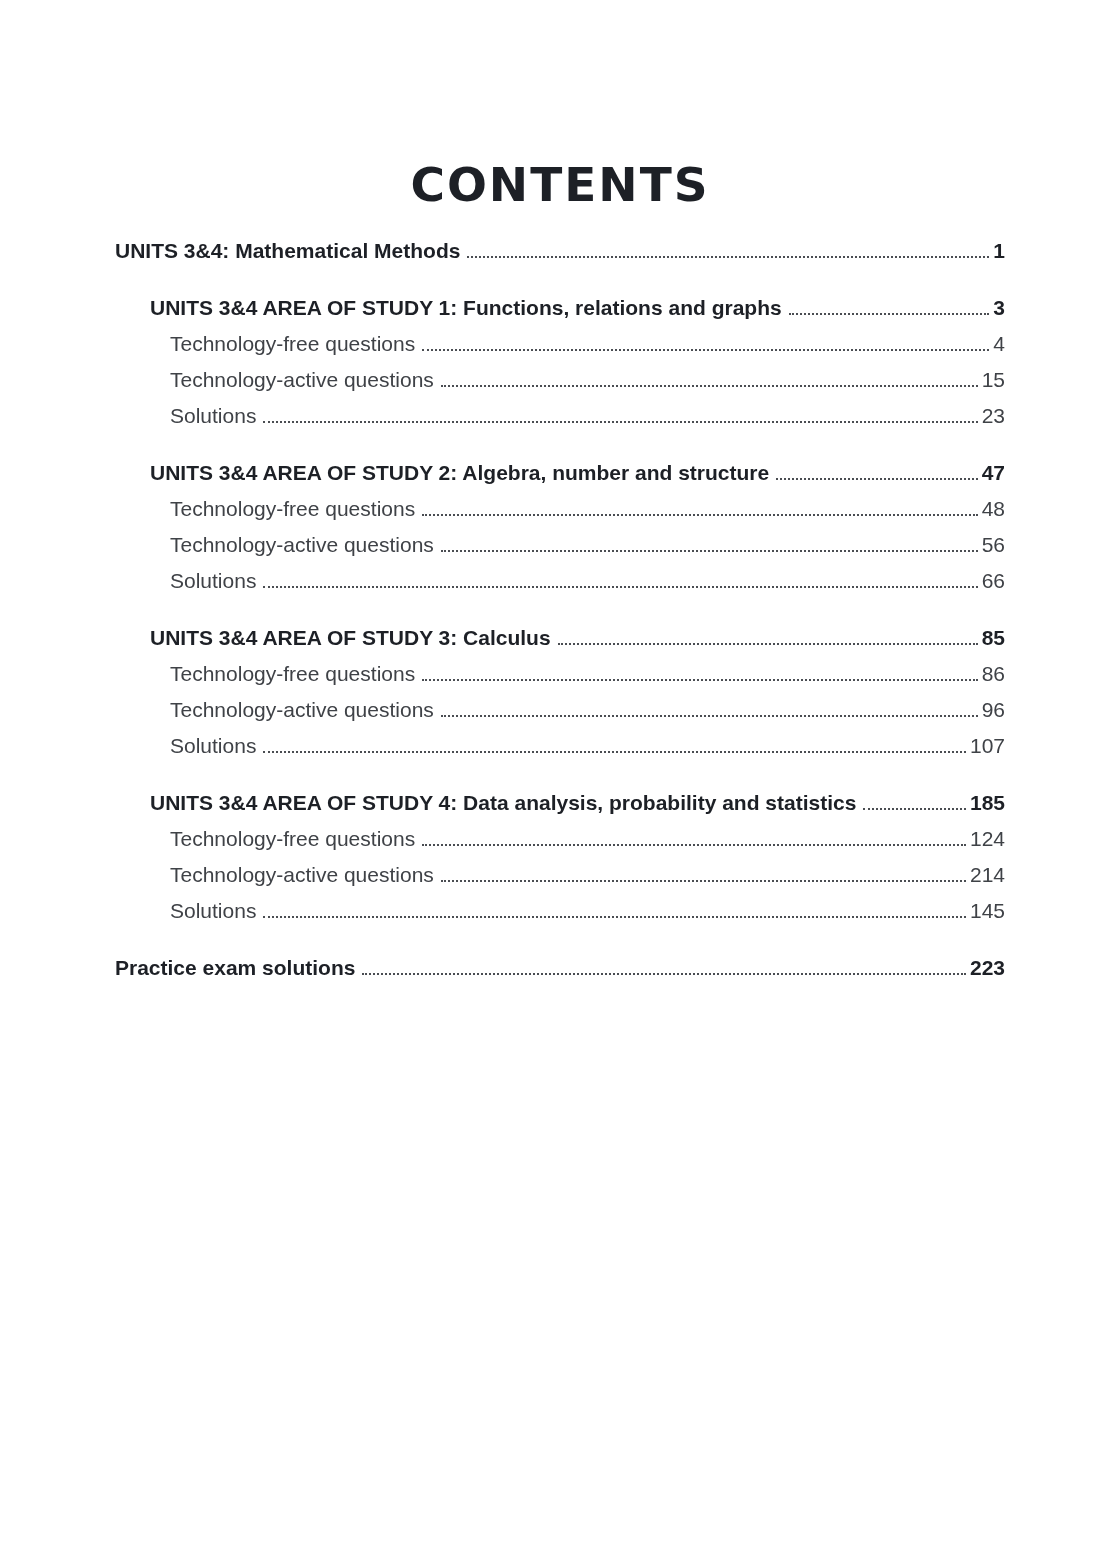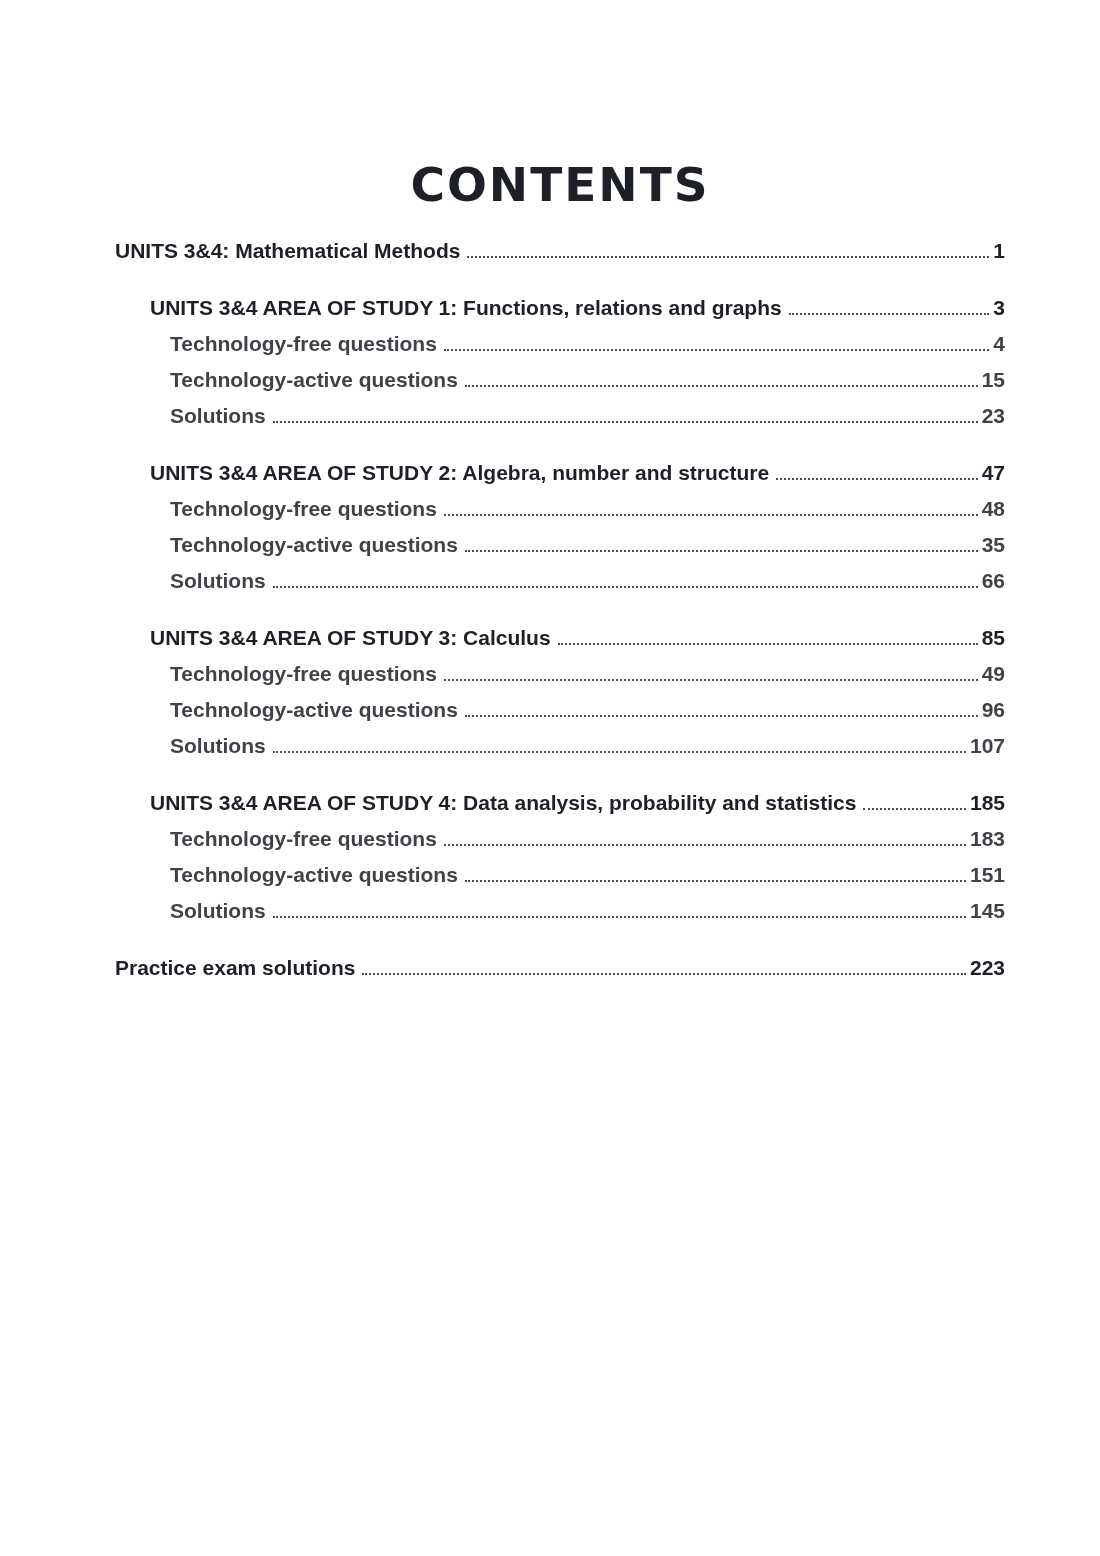--- a/index.html
+++ b/index.html
@@ -32,21 +32,21 @@
   }
   .toc {
     width: 100%;
   }
   .toc-row {
     display: flex;
     align-items: baseline;
     font-size: 21px;
     line-height: 36px;
     color: #3f4247;
-    font-weight: bold;
+    font-weight: normal;
   }
   .toc-row.bold {
     font-weight: bold;
     color: #1d2026;
   }
   .toc-row.group-start {
     margin-top: 21px;
   }
   .toc-row.level-1 { padding-left: 35px; }
   .toc-row.level-2 { padding-left: 55px; }
@@ -112,39 +112,39 @@
 
   <div class="toc-row level-2">
     <span class="toc-label">Technology-free questions</span>
     <span class="toc-leader"></span>
     <span class="toc-page">48</span>
   </div>
 
   <div class="toc-row level-2">
     <span class="toc-label">Technology-active questions</span>
     <span class="toc-leader"></span>
-    <span class="toc-page">35</span>
+    <span class="toc-page">56</span>
   </div>
 
   <div class="toc-row level-2">
     <span class="toc-label">Solutions</span>
     <span class="toc-leader"></span>
     <span class="toc-page">66</span>
   </div>
 
   <div class="toc-row level-1 bold group-start">
     <span class="toc-label">UNITS 3&amp;4 AREA OF STUDY 3: Calculus</span>
     <span class="toc-leader"></span>
     <span class="toc-page">85</span>
   </div>
 
   <div class="toc-row level-2">
     <span class="toc-label">Technology-free questions</span>
     <span class="toc-leader"></span>
-    <span class="toc-page">49</span>
+    <span class="toc-page">86</span>
   </div>
 
   <div class="toc-row level-2">
     <span class="toc-label">Technology-active questions</span>
     <span class="toc-leader"></span>
     <span class="toc-page">96</span>
   </div>
 
   <div class="toc-row level-2">
     <span class="toc-label">Solutions</span>
@@ -154,27 +154,27 @@
 
   <div class="toc-row level-1 bold group-start">
     <span class="toc-label">UNITS 3&amp;4 AREA OF STUDY 4: Data analysis, probability and statistics</span>
     <span class="toc-leader"></span>
     <span class="toc-page">185</span>
   </div>
 
   <div class="toc-row level-2">
     <span class="toc-label">Technology-free questions</span>
     <span class="toc-leader"></span>
-    <span class="toc-page">183</span>
+    <span class="toc-page">124</span>
   </div>
 
   <div class="toc-row level-2">
     <span class="toc-label">Technology-active questions</span>
     <span class="toc-leader"></span>
-    <span class="toc-page">151</span>
+    <span class="toc-page">214</span>
   </div>
 
   <div class="toc-row level-2">
     <span class="toc-label">Solutions</span>
     <span class="toc-leader"></span>
     <span class="toc-page">145</span>
   </div>
 
 
   <div class="toc-row level-0 bold group-start">

